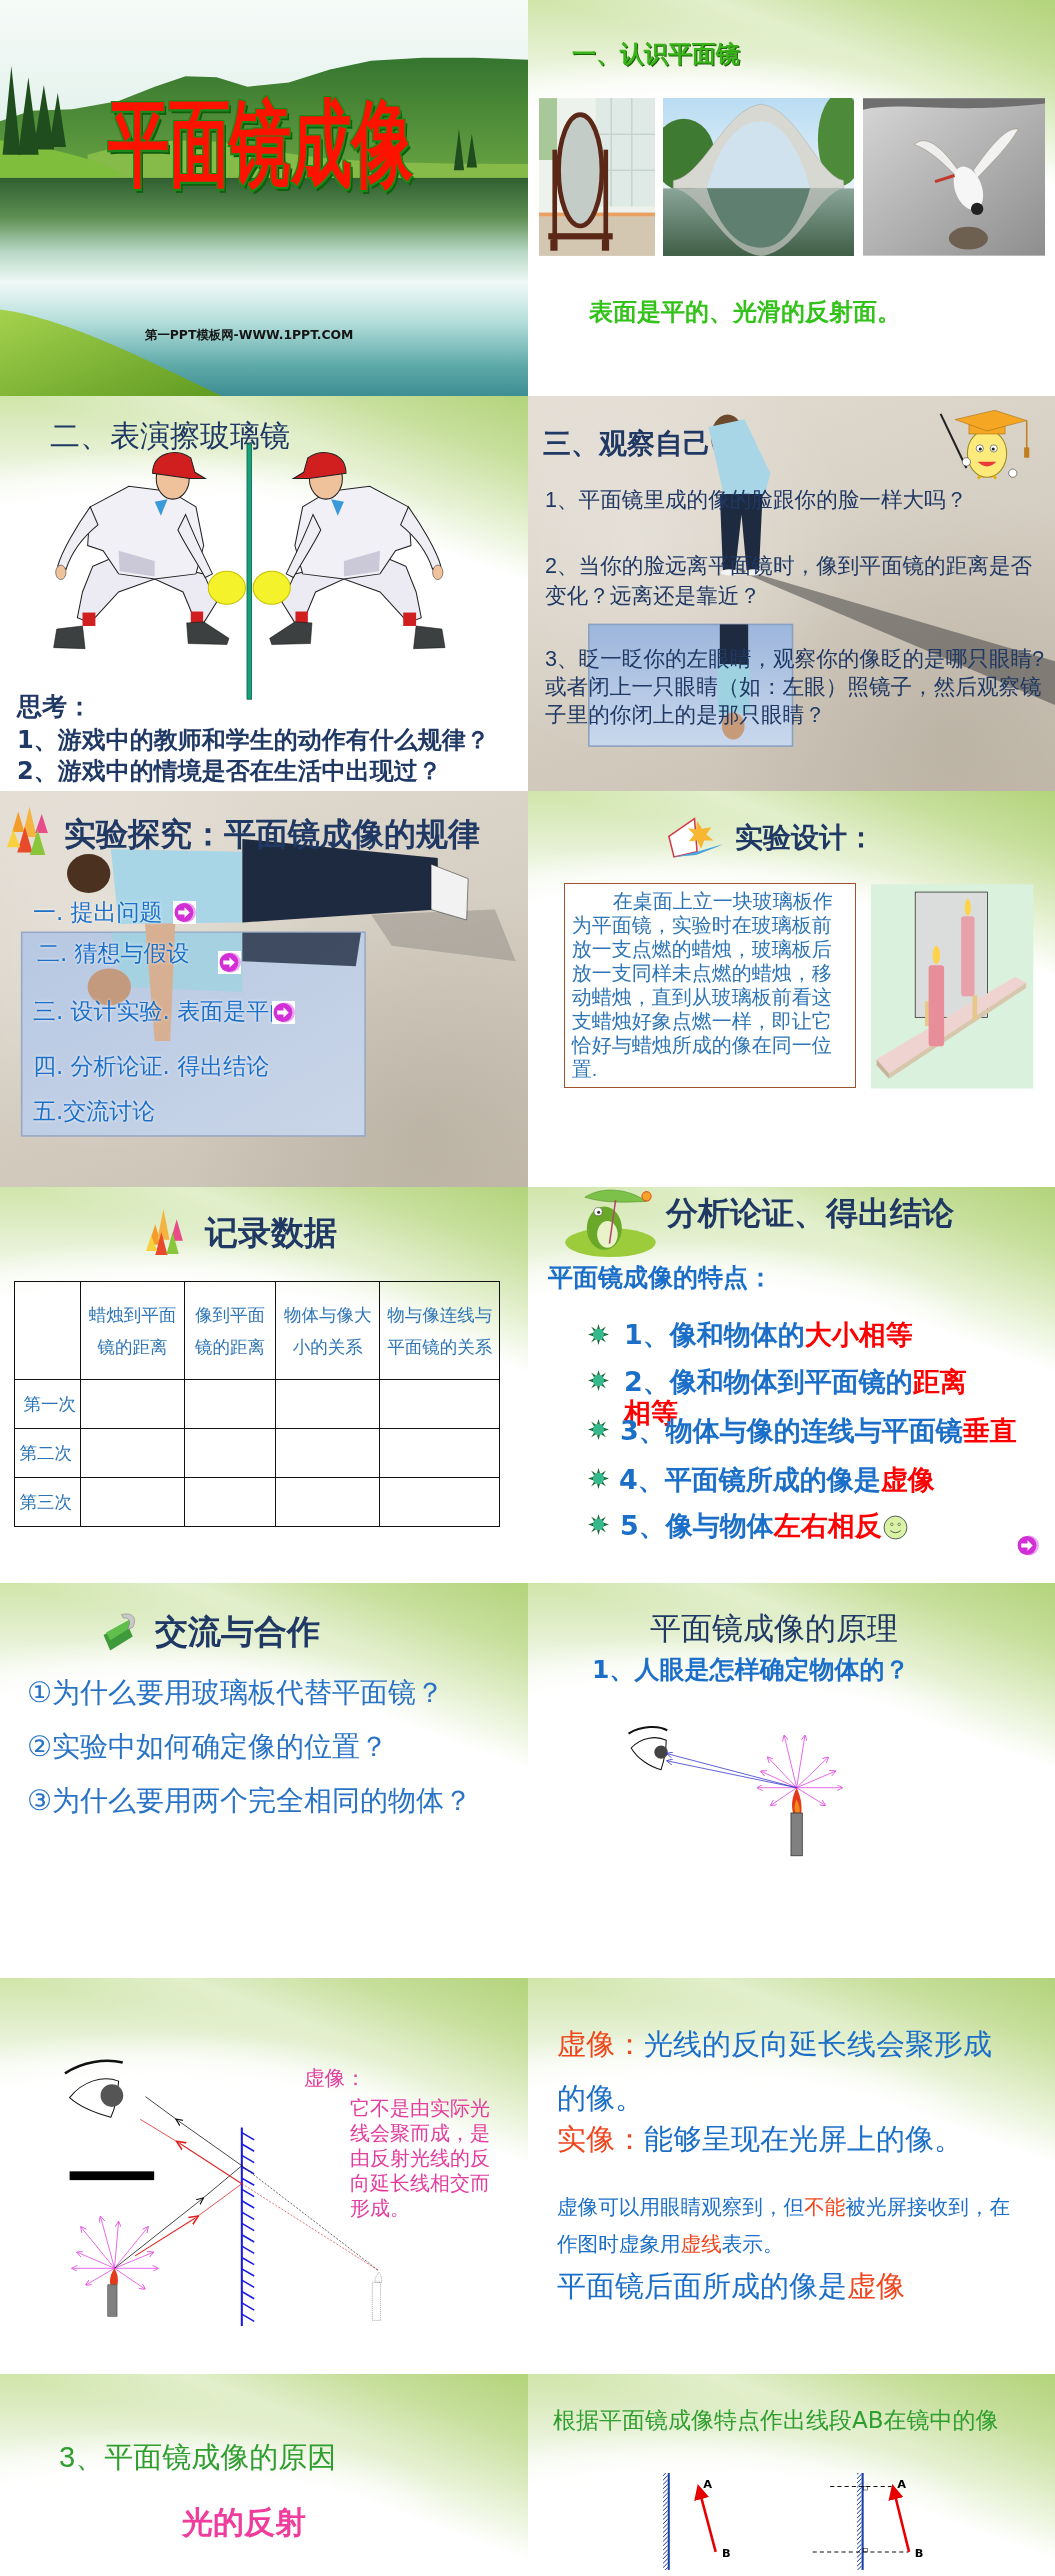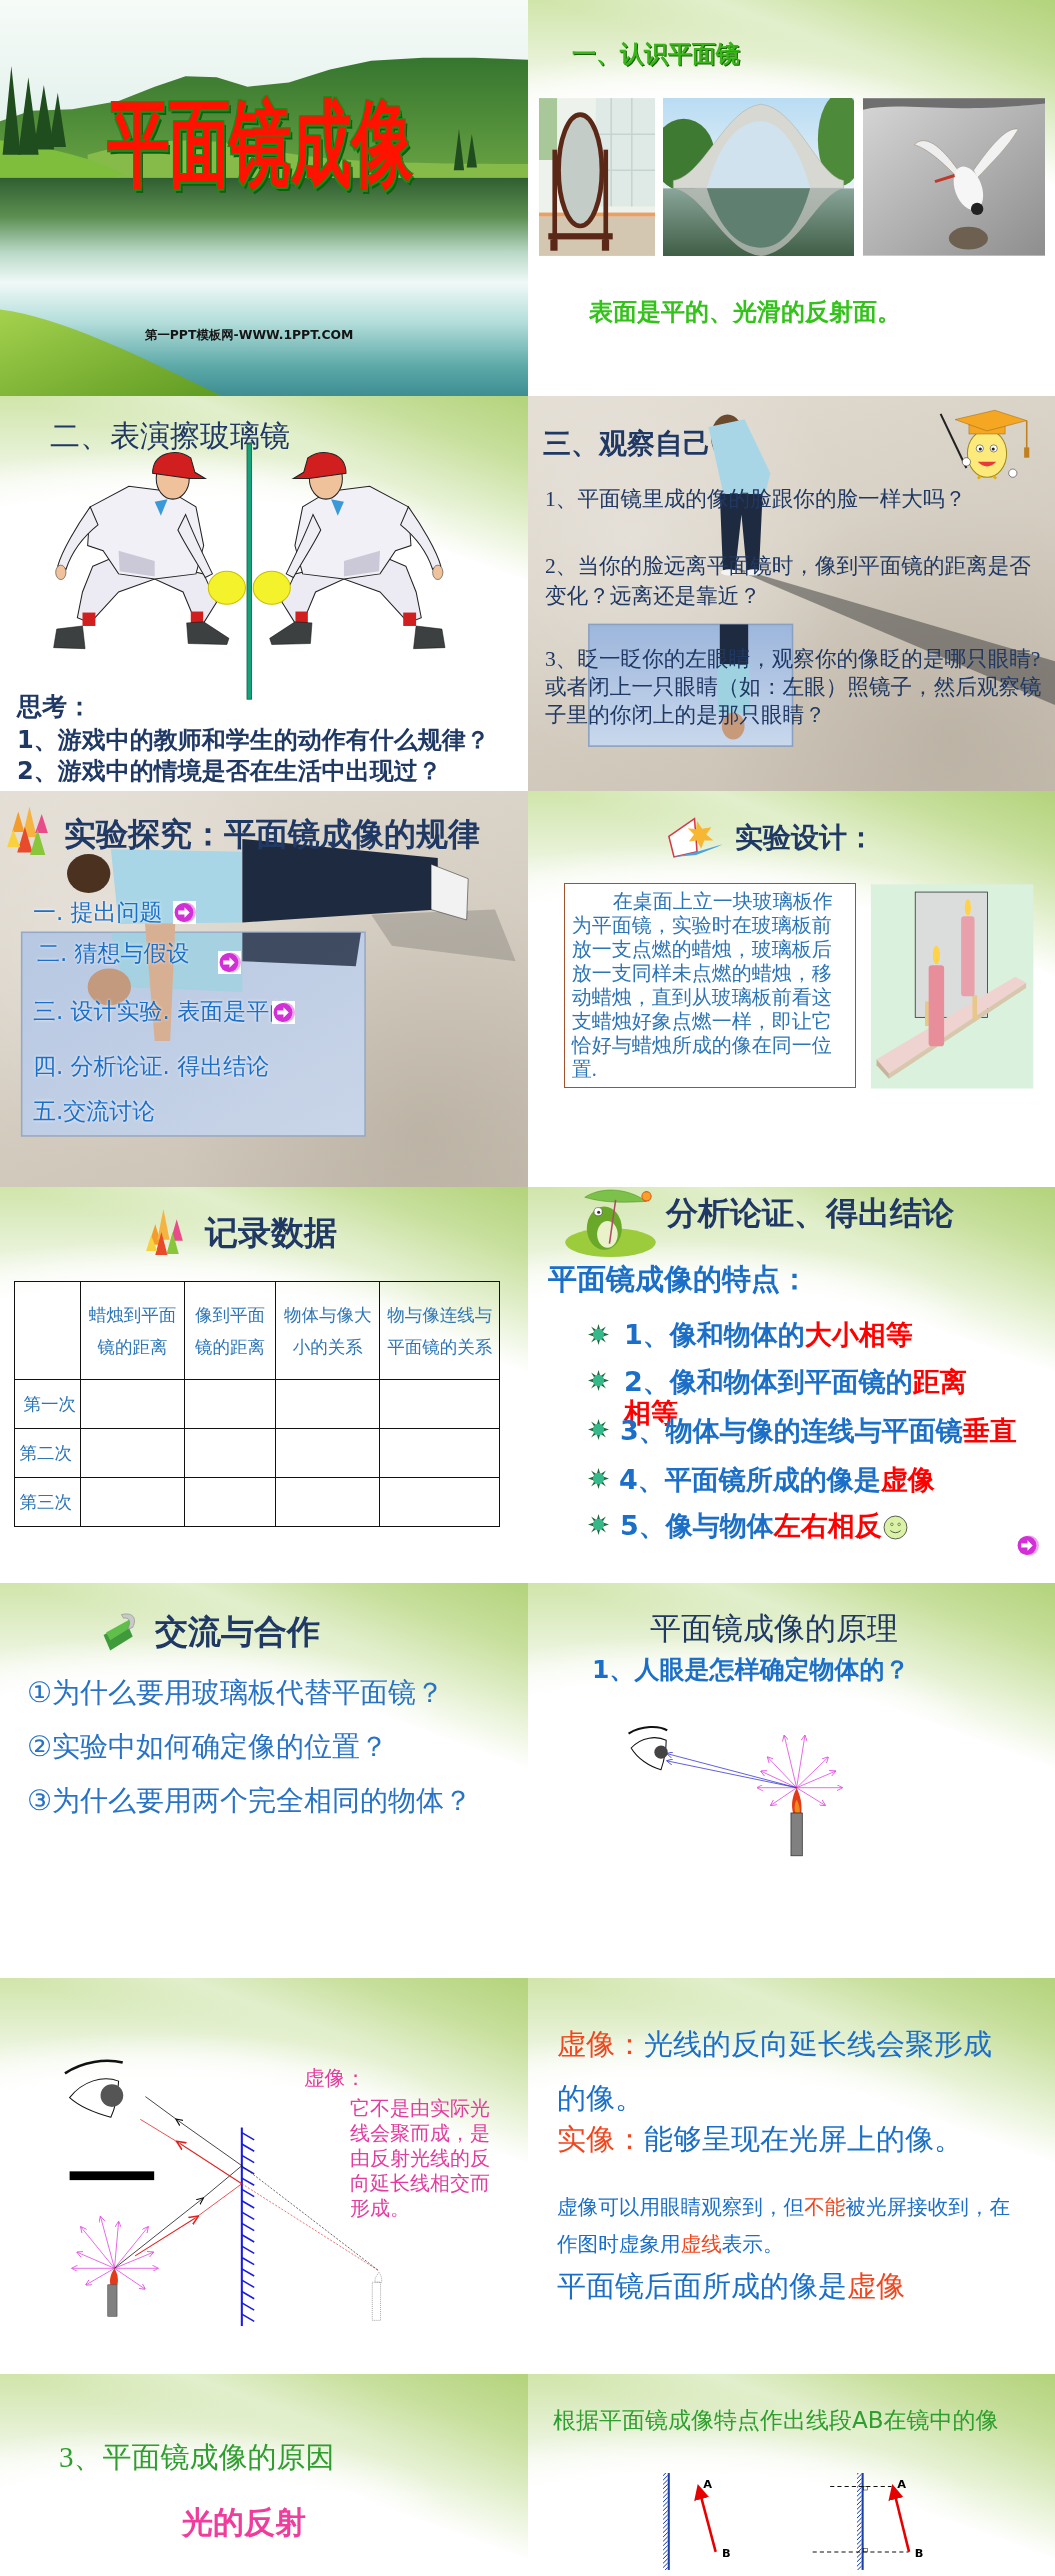--- a/index.html
+++ b/index.html
@@ -2,21 +2,21 @@
 <html style="--navy: #1F3864; --blue: #1E6FC4; --text-blue: #2E75B6; --red: #FF0000; --orange-red: #F0461E; --green: #2E9E2E; --bright-green: #33C21A; --pink: #F03C9C; --magenta: #D22FD6; --wave-green: #C5DE98;font-size:8.2px"><head>
 <meta charset="utf-8">
 <style>
 :root{--navy:#1F3864;--blue:#1E6FC4;--text-blue:#2E75B6;--red:#FF0000;--orange-red:#F0461E;--green:#2E9E2E;--bright-green:#33C21A;--pink:#F03C9C;--magenta:#D22FD6;--wave-green:#C5DE98;}
 html,body{margin:0;padding:0}
 body{width:1055px;height:3957px;position:relative;overflow:hidden;background:#fff;font-family:"DejaVu Sans","Liberation Sans",sans-serif}
 .slide{position:absolute;width:528px;height:488px;overflow:hidden;background:#fff}
 .art{position:absolute;left:0;top:0;width:528px;height:396px}
 .t{position:absolute;white-space:nowrap;line-height:1.1;margin:0}
 .wrap{white-space:normal}
-.serif{font-family:Liberation Serif, serif}
+.serif{font-family:Liberation Sans, sans-serif}
 .b{font-weight:bold}
 .navy{color:var(--navy)}
 .tblue{color:var(--text-blue)}
 .red{color:var(--red)}
 .ored{color:var(--orange-red)}
 .green{color:var(--green)}
 .pink{color:var(--pink)}
 .wave{position:absolute;left:0;top:0;width:528px;height:396px;pointer-events:none;
  background:
   radial-gradient(ellipse 289px 72px at 155px 126px, rgba(255,255,255,1) 0%, rgba(255,255,255,.88) 50%, rgba(255,255,255,0) 100%),
@@ -356,21 +356,21 @@
     <ellipse cx="90" cy="108" rx="88" ry="28" fill="#9ccc3c"></ellipse>
     <ellipse cx="78" cy="80" rx="34" ry="42" fill="#6aa82a"></ellipse>
     <ellipse cx="84" cy="92" rx="20" ry="26" fill="#e9f2c8"></ellipse>
     <circle cx="66" cy="48" r="8" fill="#fff" stroke="#333"></circle>
       <circle cx="67" cy="49" r="3" fill="#333"></circle>
     <path d="M40,20 C70,0 120,0 160,28 C120,30 80,32 40,20Z" fill="#7cc24a" stroke="#4a8a22"></path>
     <line x1="100" y1="25" x2="88" y2="110" stroke="#b04a6a" stroke-width="3"></line>
     <circle cx="160" cy="18" r="9" fill="#f6a22a" stroke="#e0561a" stroke-width="2"></circle>
   </svg>
   <div class="t b navy" style="left:138px;top:9px;font-size:32px">分析论证、得出结论</div>
-  <div class="t b" style="left:20px;top:77px;font-size:29px;color:#1B6FC8">平面镜成像的特点：</div>
+  <div class="t b" style="left:20px;top:77px;font-size:25px;color:#1B6FC8">平面镜成像的特点：</div>
 
   <svg class="star" style="left:60px;top:137px" viewBox="0 0 41 41">
       <polygon points="20.5,0 24,12 35,5 28,16 41,20.5 28,25 35,36 24,29 20.5,41 17,29 6,36 13,25 0,20.5 13,16 6,5 17,12" fill="#1c6a3a"></polygon>
       <circle cx="20.5" cy="20.5" r="11" fill="#35b88a"></circle>
     </svg>
   <div class="t b" style="left:96px;top:133px;font-size:27px;color:#1B6FC8"><span>1、像和物体的</span><span class="red">大小相等</span></div>
 
   <svg class="star" style="left:60px;top:183px" viewBox="0 0 41 41">
       <polygon points="20.5,0 24,12 35,5 28,16 41,20.5 28,25 35,36 24,29 20.5,41 17,29 6,36 13,25 0,20.5 13,16 6,5 17,12" fill="#1c6a3a"></polygon>
       <circle cx="20.5" cy="20.5" r="11" fill="#35b88a"></circle>

